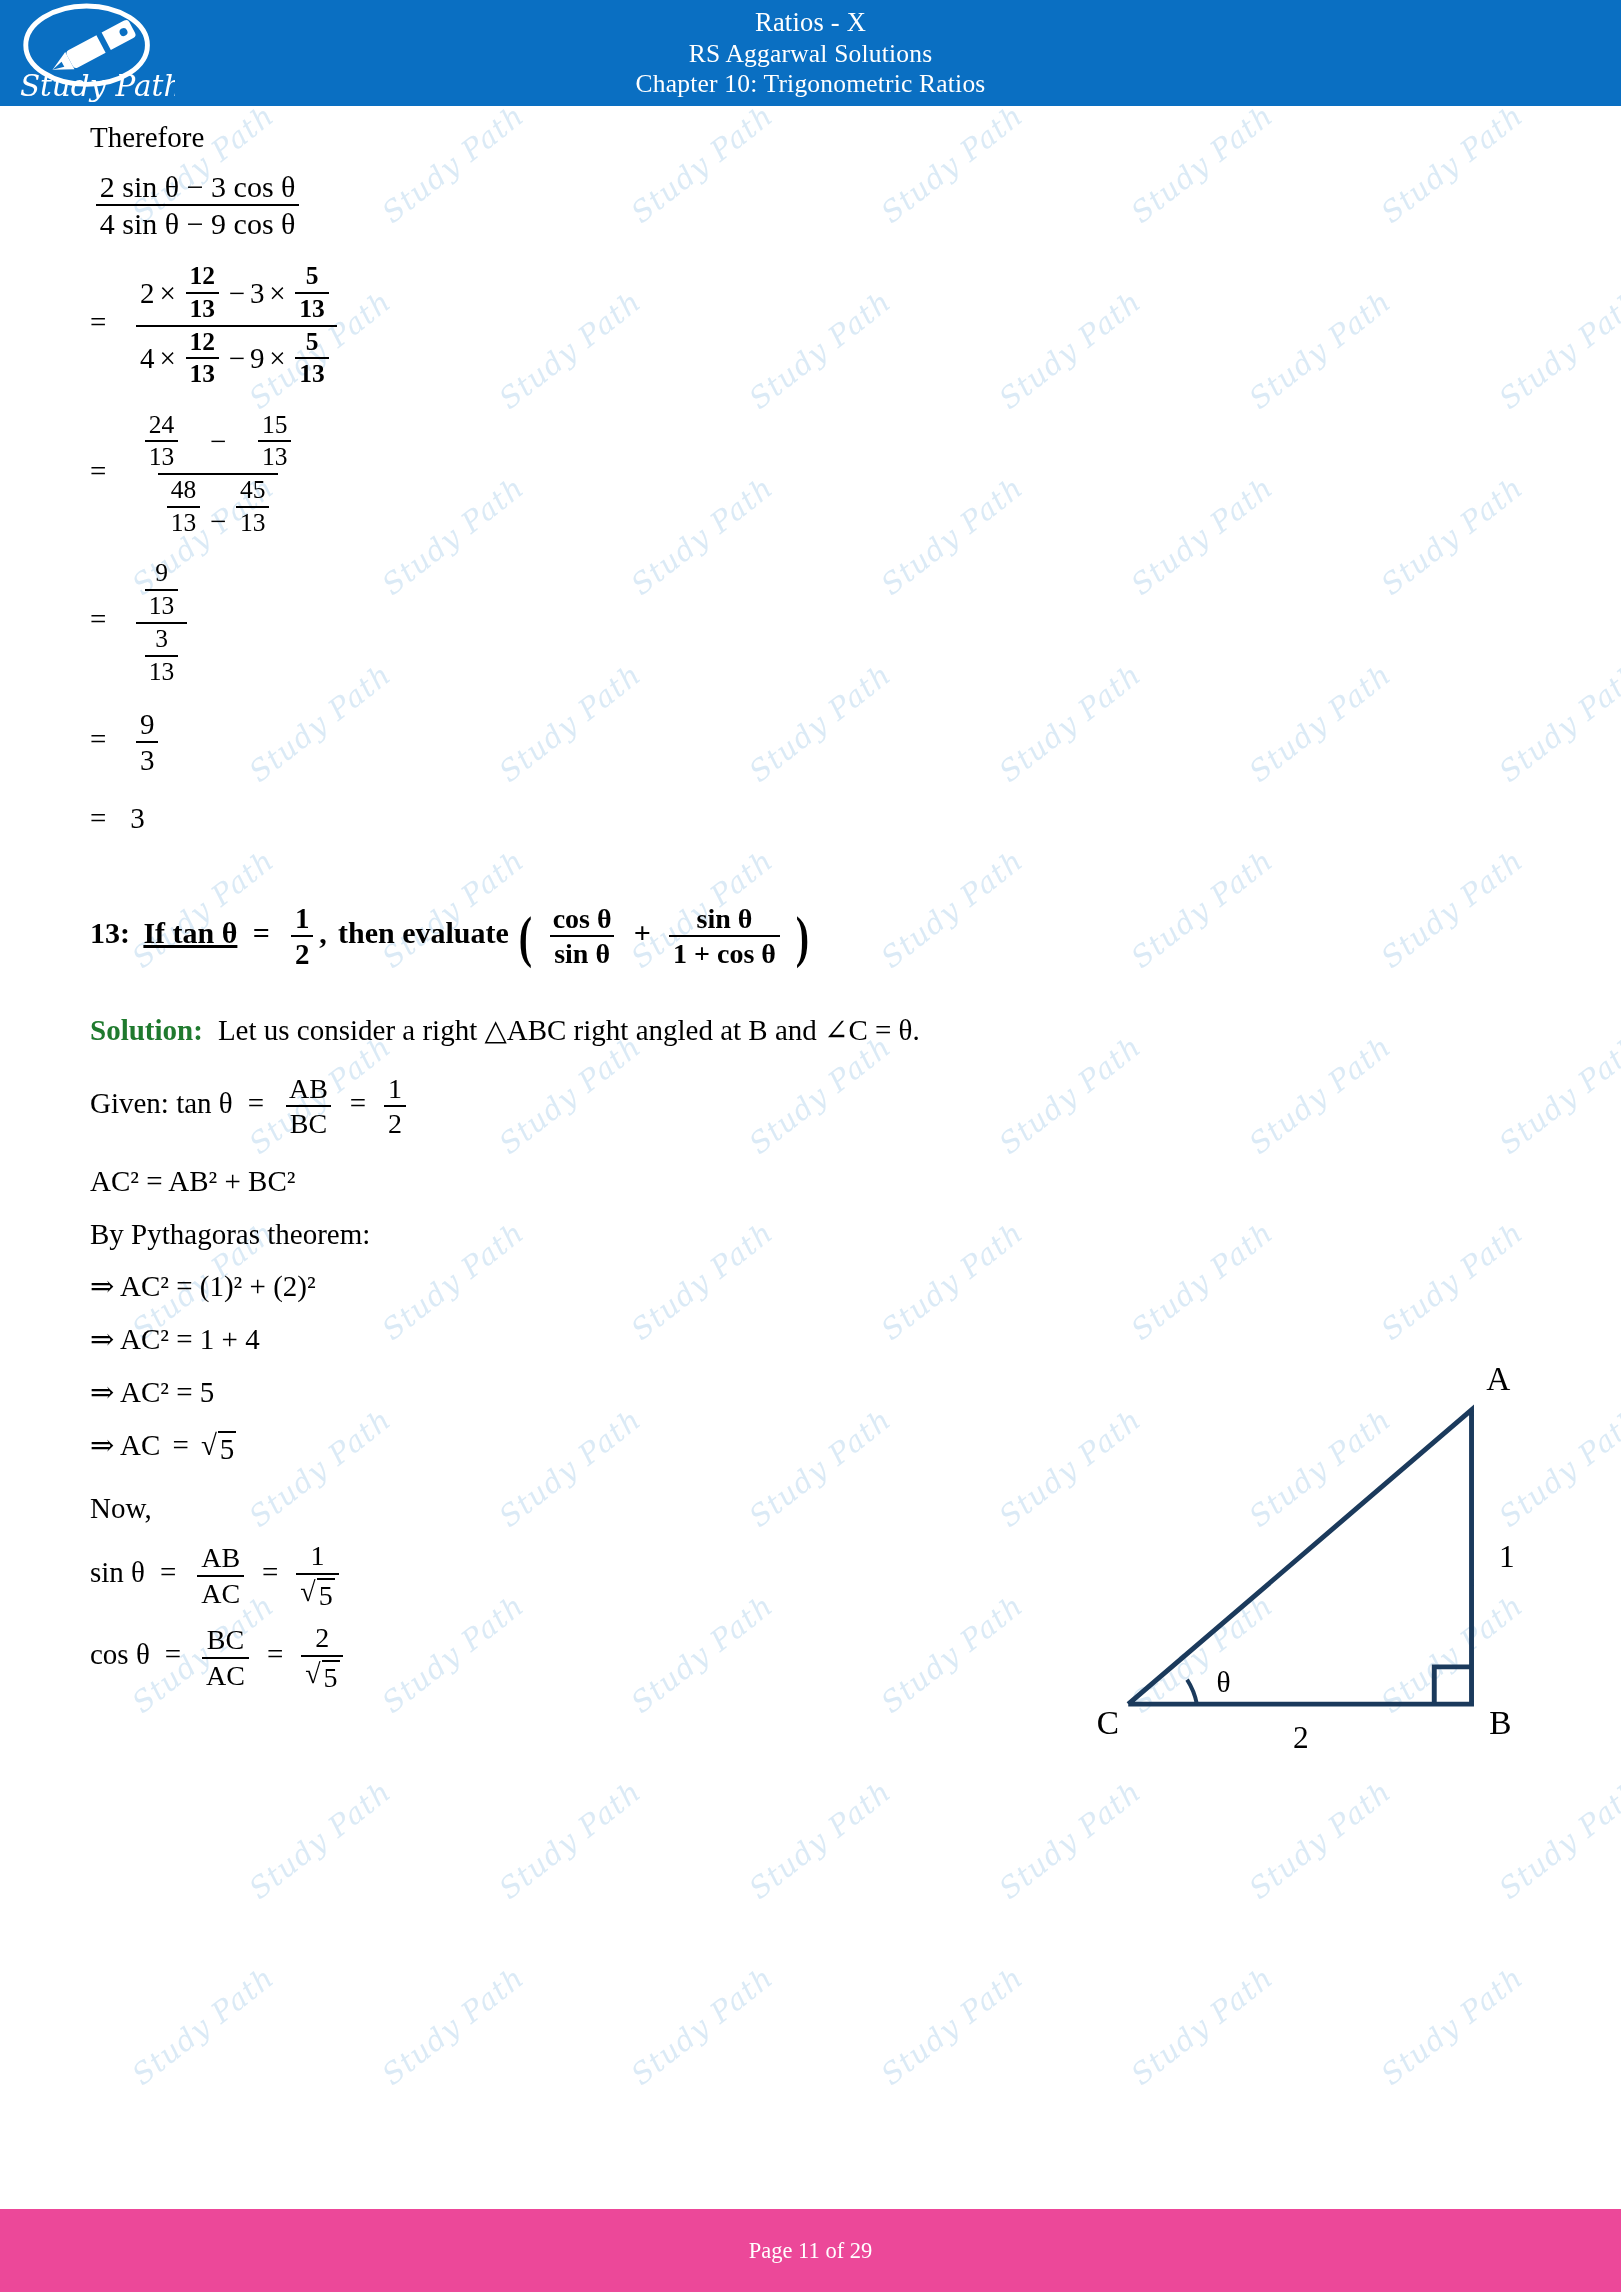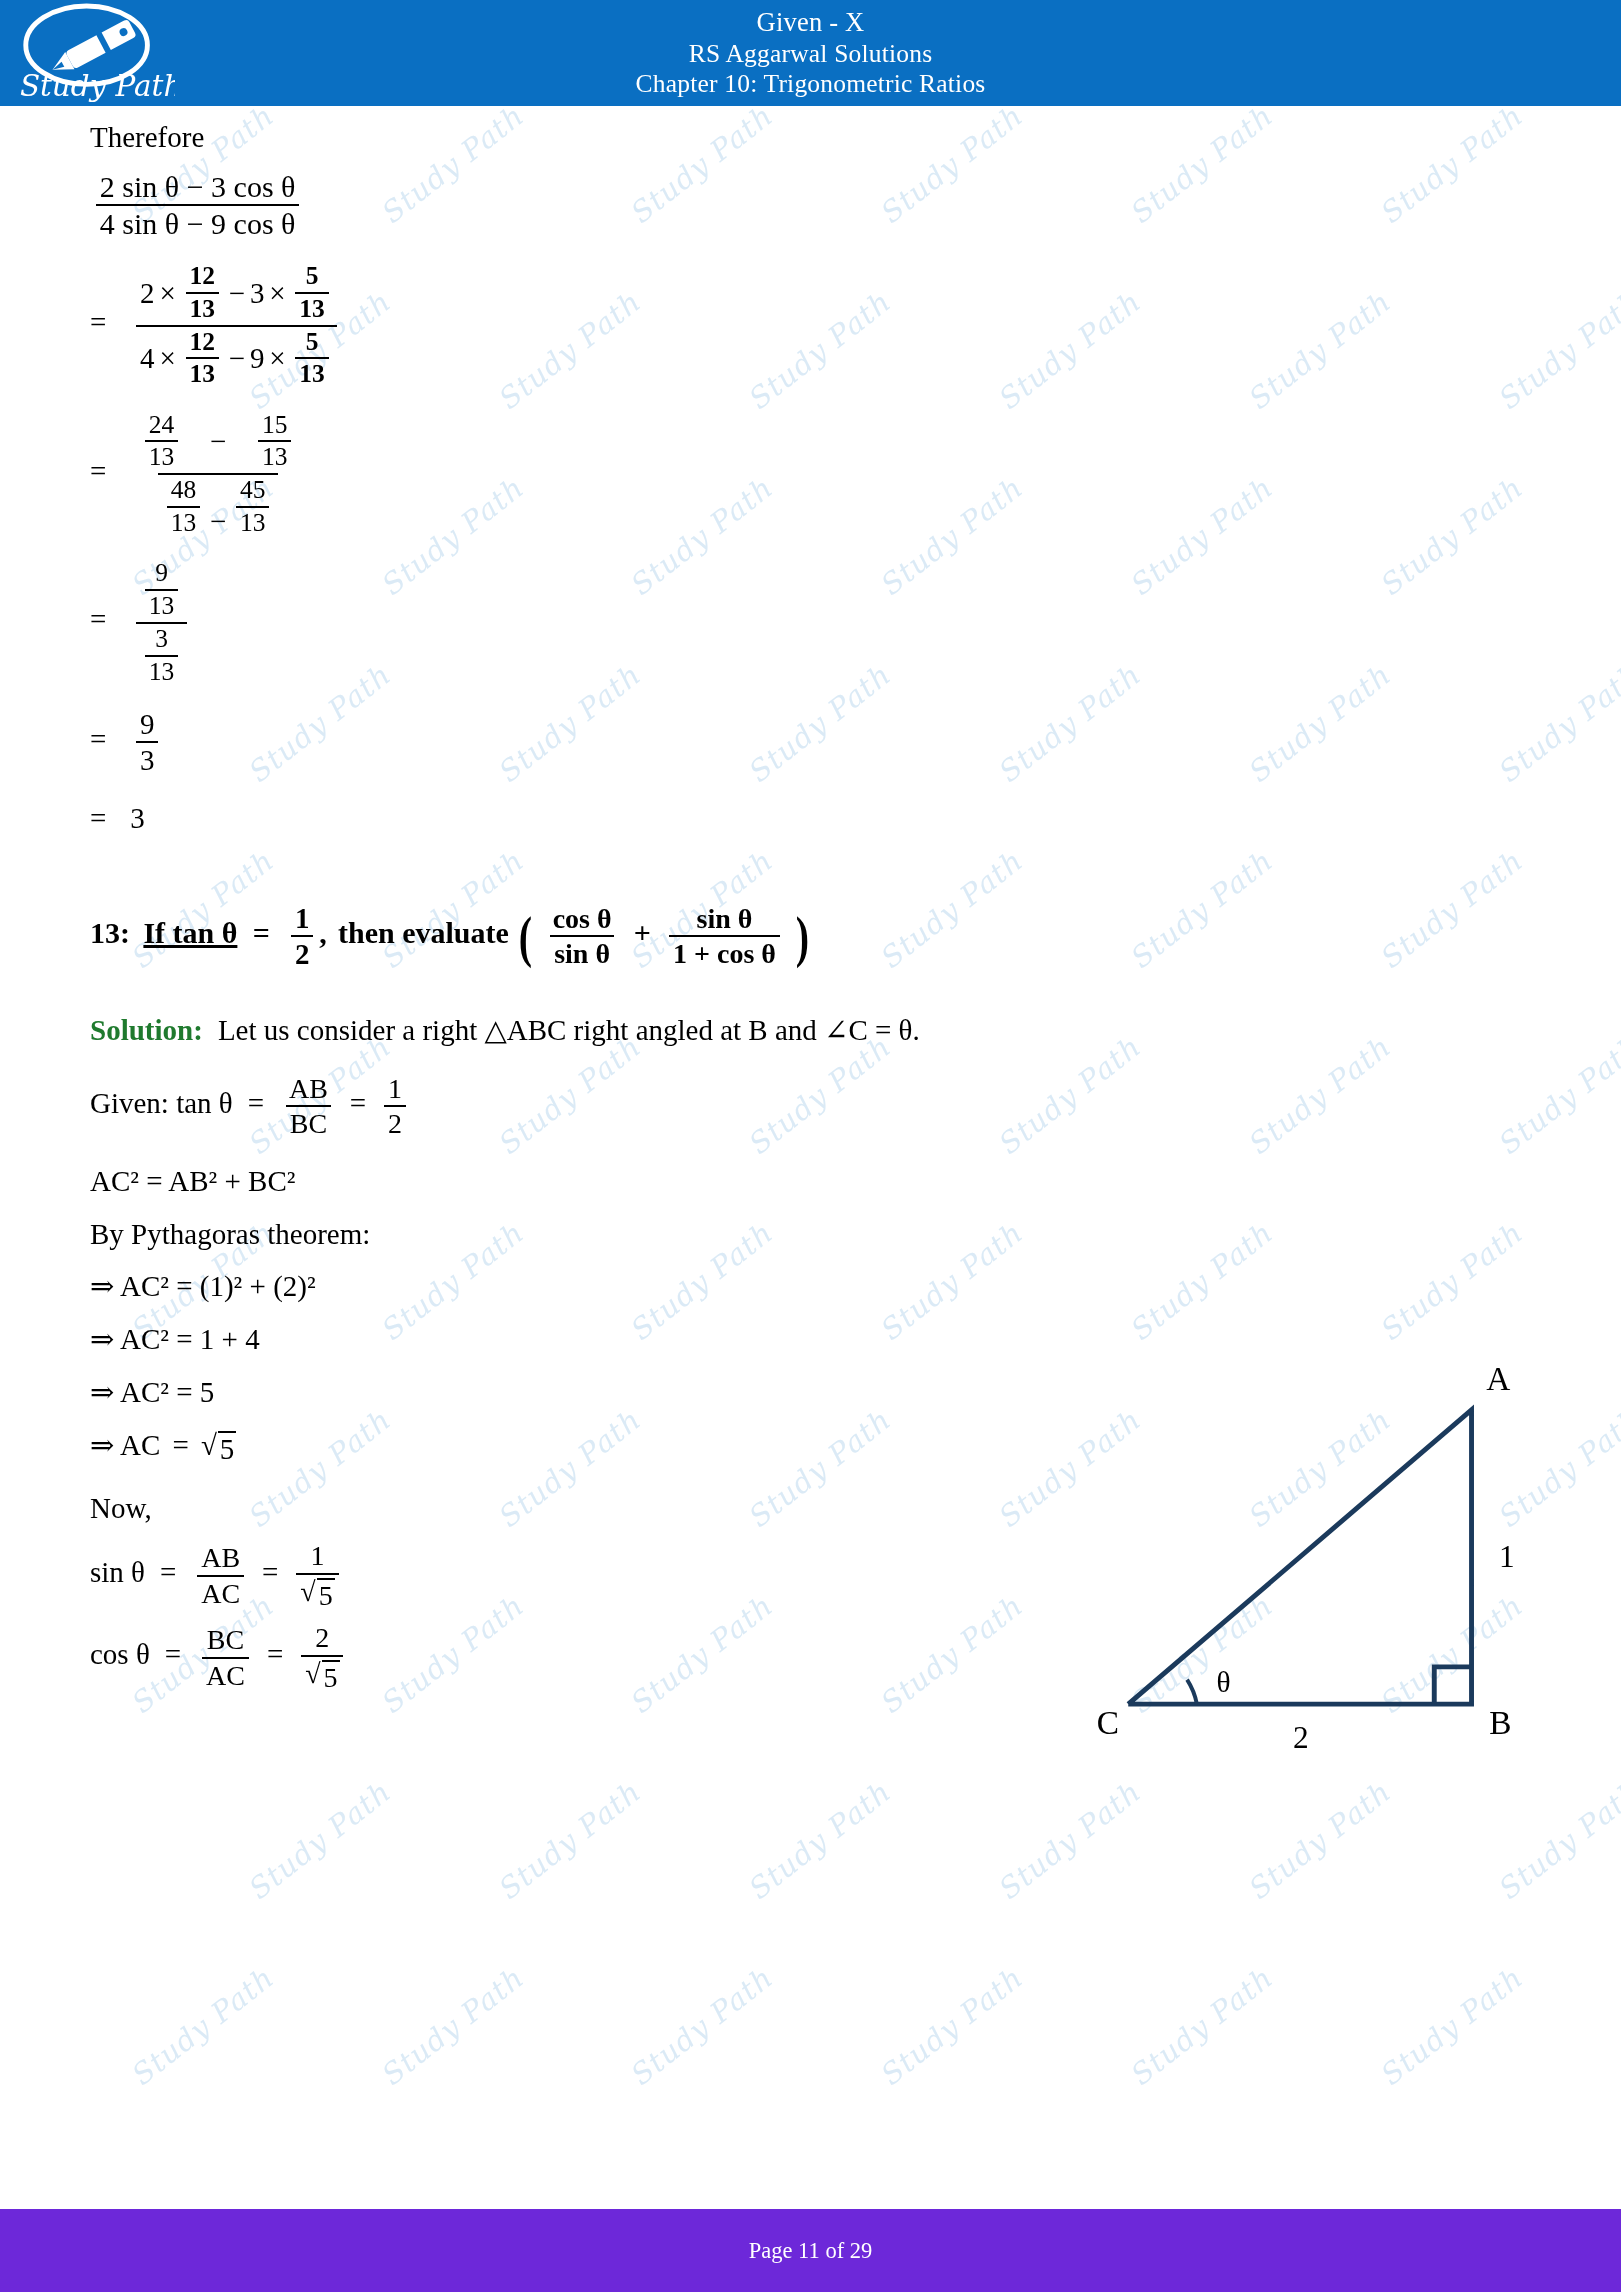--- a/index.html
+++ b/index.html
@@ -69,21 +69,21 @@
   }
   .header-titles .t1 { font-size: 26.5px; }
 
   
   .footer {
     position: absolute;
     left: 0;
     bottom: 0;
     width: 1621px;
     height: 84px;
-    background: #6d28d9;
+    background: #ec4899;
     color: #ffffff;
     display: flex;
     align-items: center;
     justify-content: center;
     z-index: 5;
     font-size: 22.5px;
   }
 
   
   .content {
@@ -248,21 +248,21 @@
           <rect x="60" y="38" width="72" height="20" rx="4" fill="#ffffff"></rect>
           <polygon points="60,38 40,48 60,58" fill="#ffffff"></polygon>
           <polygon points="52,45 40,48 52,51" fill="#0a6fc2"></polygon>
           <rect x="96" y="36" width="6" height="24" fill="#0a6fc2"></rect>
           <circle cx="122" cy="48" r="4" fill="#0a6fc2"></circle>
         </g>
         <text x="12" y="96" fill="#ffffff" font-family="DejaVu Serif, serif" font-style="italic" font-size="30">Study Path</text>
       </svg>
     </div>
     <div class="header-titles">
-      <div class="t1">Given - X</div>
+      <div class="t1">Ratios - X</div>
       <div>RS Aggarwal Solutions</div>
       <div>Chapter 10: Trigonometric Ratios</div>
     </div>
   </div>
 
   <div class="content">
 
     <div class="line">Therefore</div>
 
     <div class="line">

